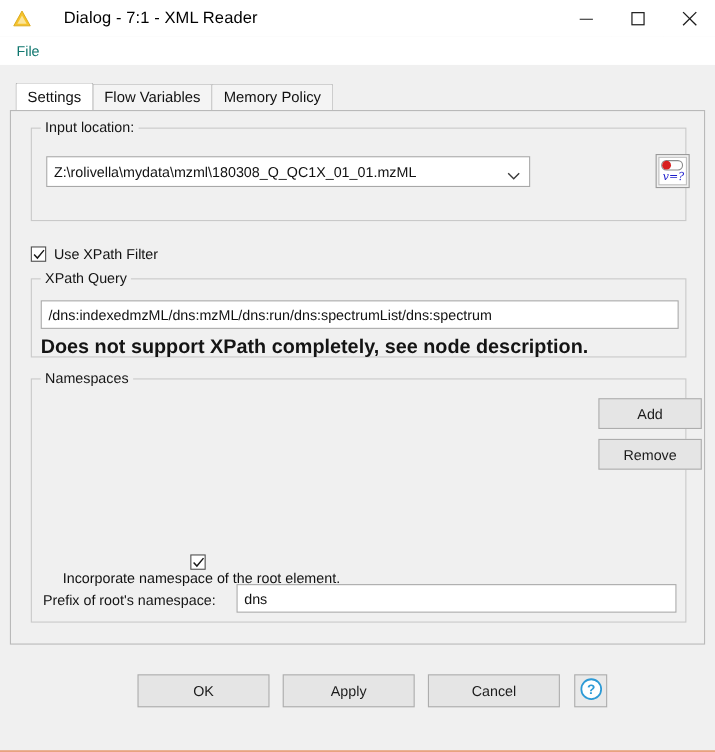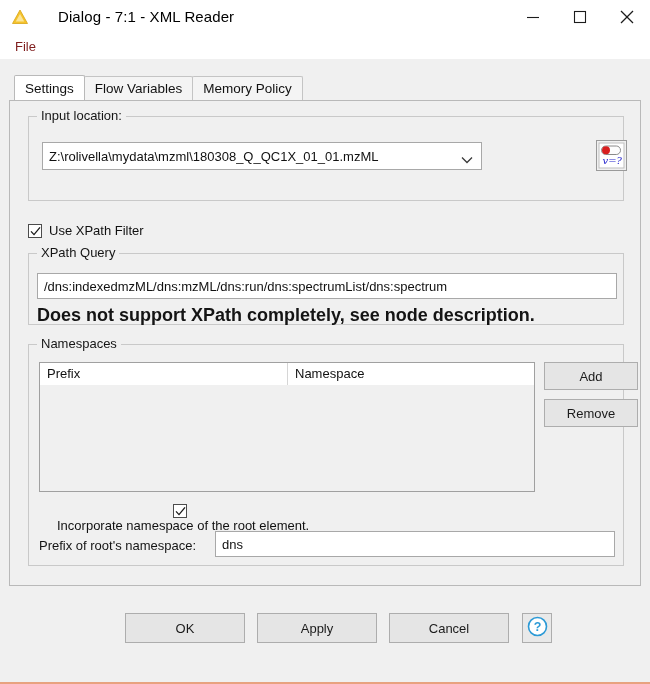--- a/index.html
+++ b/index.html
@@ -68,21 +68,21 @@
   .menubar {
     height: 26px;
     background: #ffffff;
     display: flex;
     align-items: center;
     padding-left: 11px;
     box-sizing: border-box;
   }
   .menu-item {
     font-size: 13px;
-    color: #7f1d1d;
+    color: #0f766e;
     padding: 2px 4px;
   }
 
   
   .tabstrip {
     position: relative;
     margin-top: 16px;
     height: 25px;
     padding-left: 14px;
     display: flex;
@@ -355,27 +355,20 @@
       <div class="textfield" style="left:8px; top:19px; width:580px; height:25px;">
         <span>/dns:indexedmzML/dns:mzML/dns:run/dns:spectrumList/dns:spectrum</span>
       </div>
 
       <span class="hint" style="left:8px; top:51px;">Does not support XPath completely, see node description.</span>
     </div>
 
     <div class="group" style="left:18px; top:243px; width:596px; height:222px;">
       <span class="legend">Namespaces</span>
 
-      <div class="table" style="left:10px; top:17px; width:496px; height:130px;">
-        <div class="thead">
-          <div class="th" style="width:248px;">Prefix</div>
-          <div class="th" style="width:246px;">Namespace</div>
-        </div>
-        <div class="tbody"></div>
-      </div>
 
       <div class="btn" style="left:515px; top:17px; width:94px; height:28px;">Add</div>
       <div class="btn" style="left:515px; top:54px; width:94px; height:28px;">Remove</div>
 
       <div class="checkbox-row" style="left:28px; top:159px;flex-direction:column;">
         <span class="cb-box">
           <svg width="11" height="11" viewBox="0 0 11 11">
               <polyline points="1,5.4 4,8.6 10,1.4" fill="none" stroke="#1a1a1a" stroke-width="1.3"></polyline>
             </svg>
         </span>

